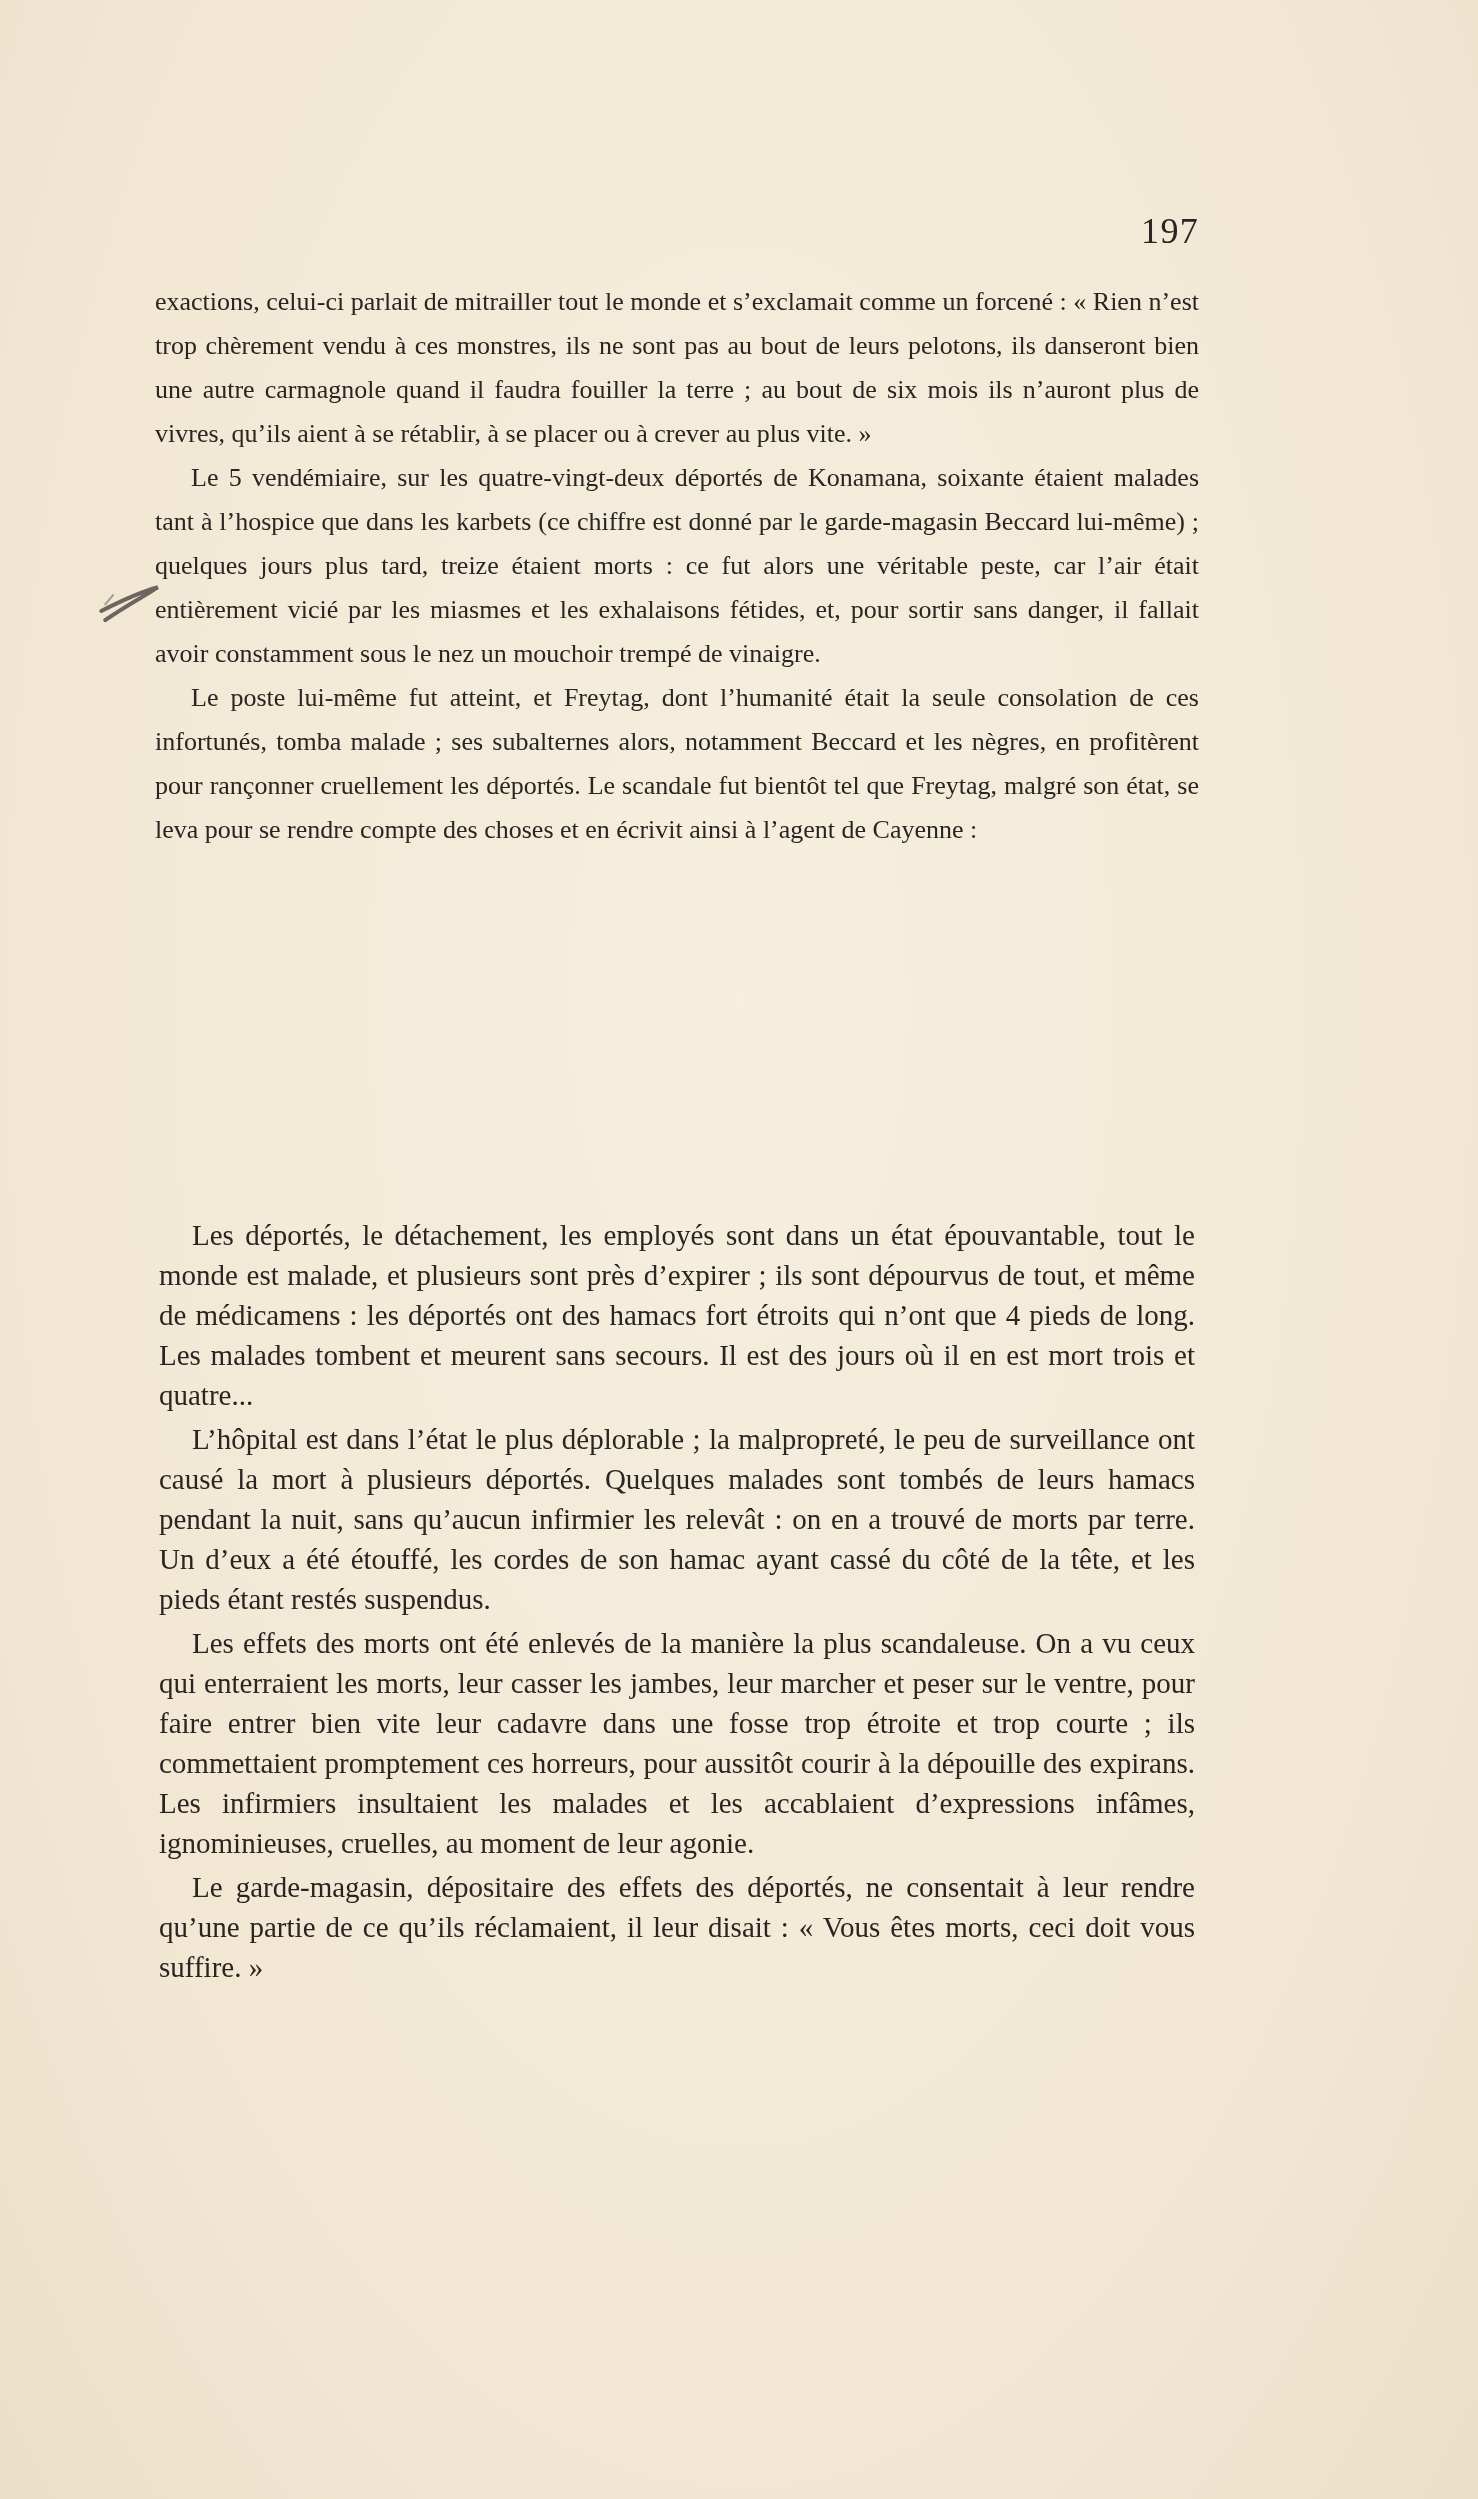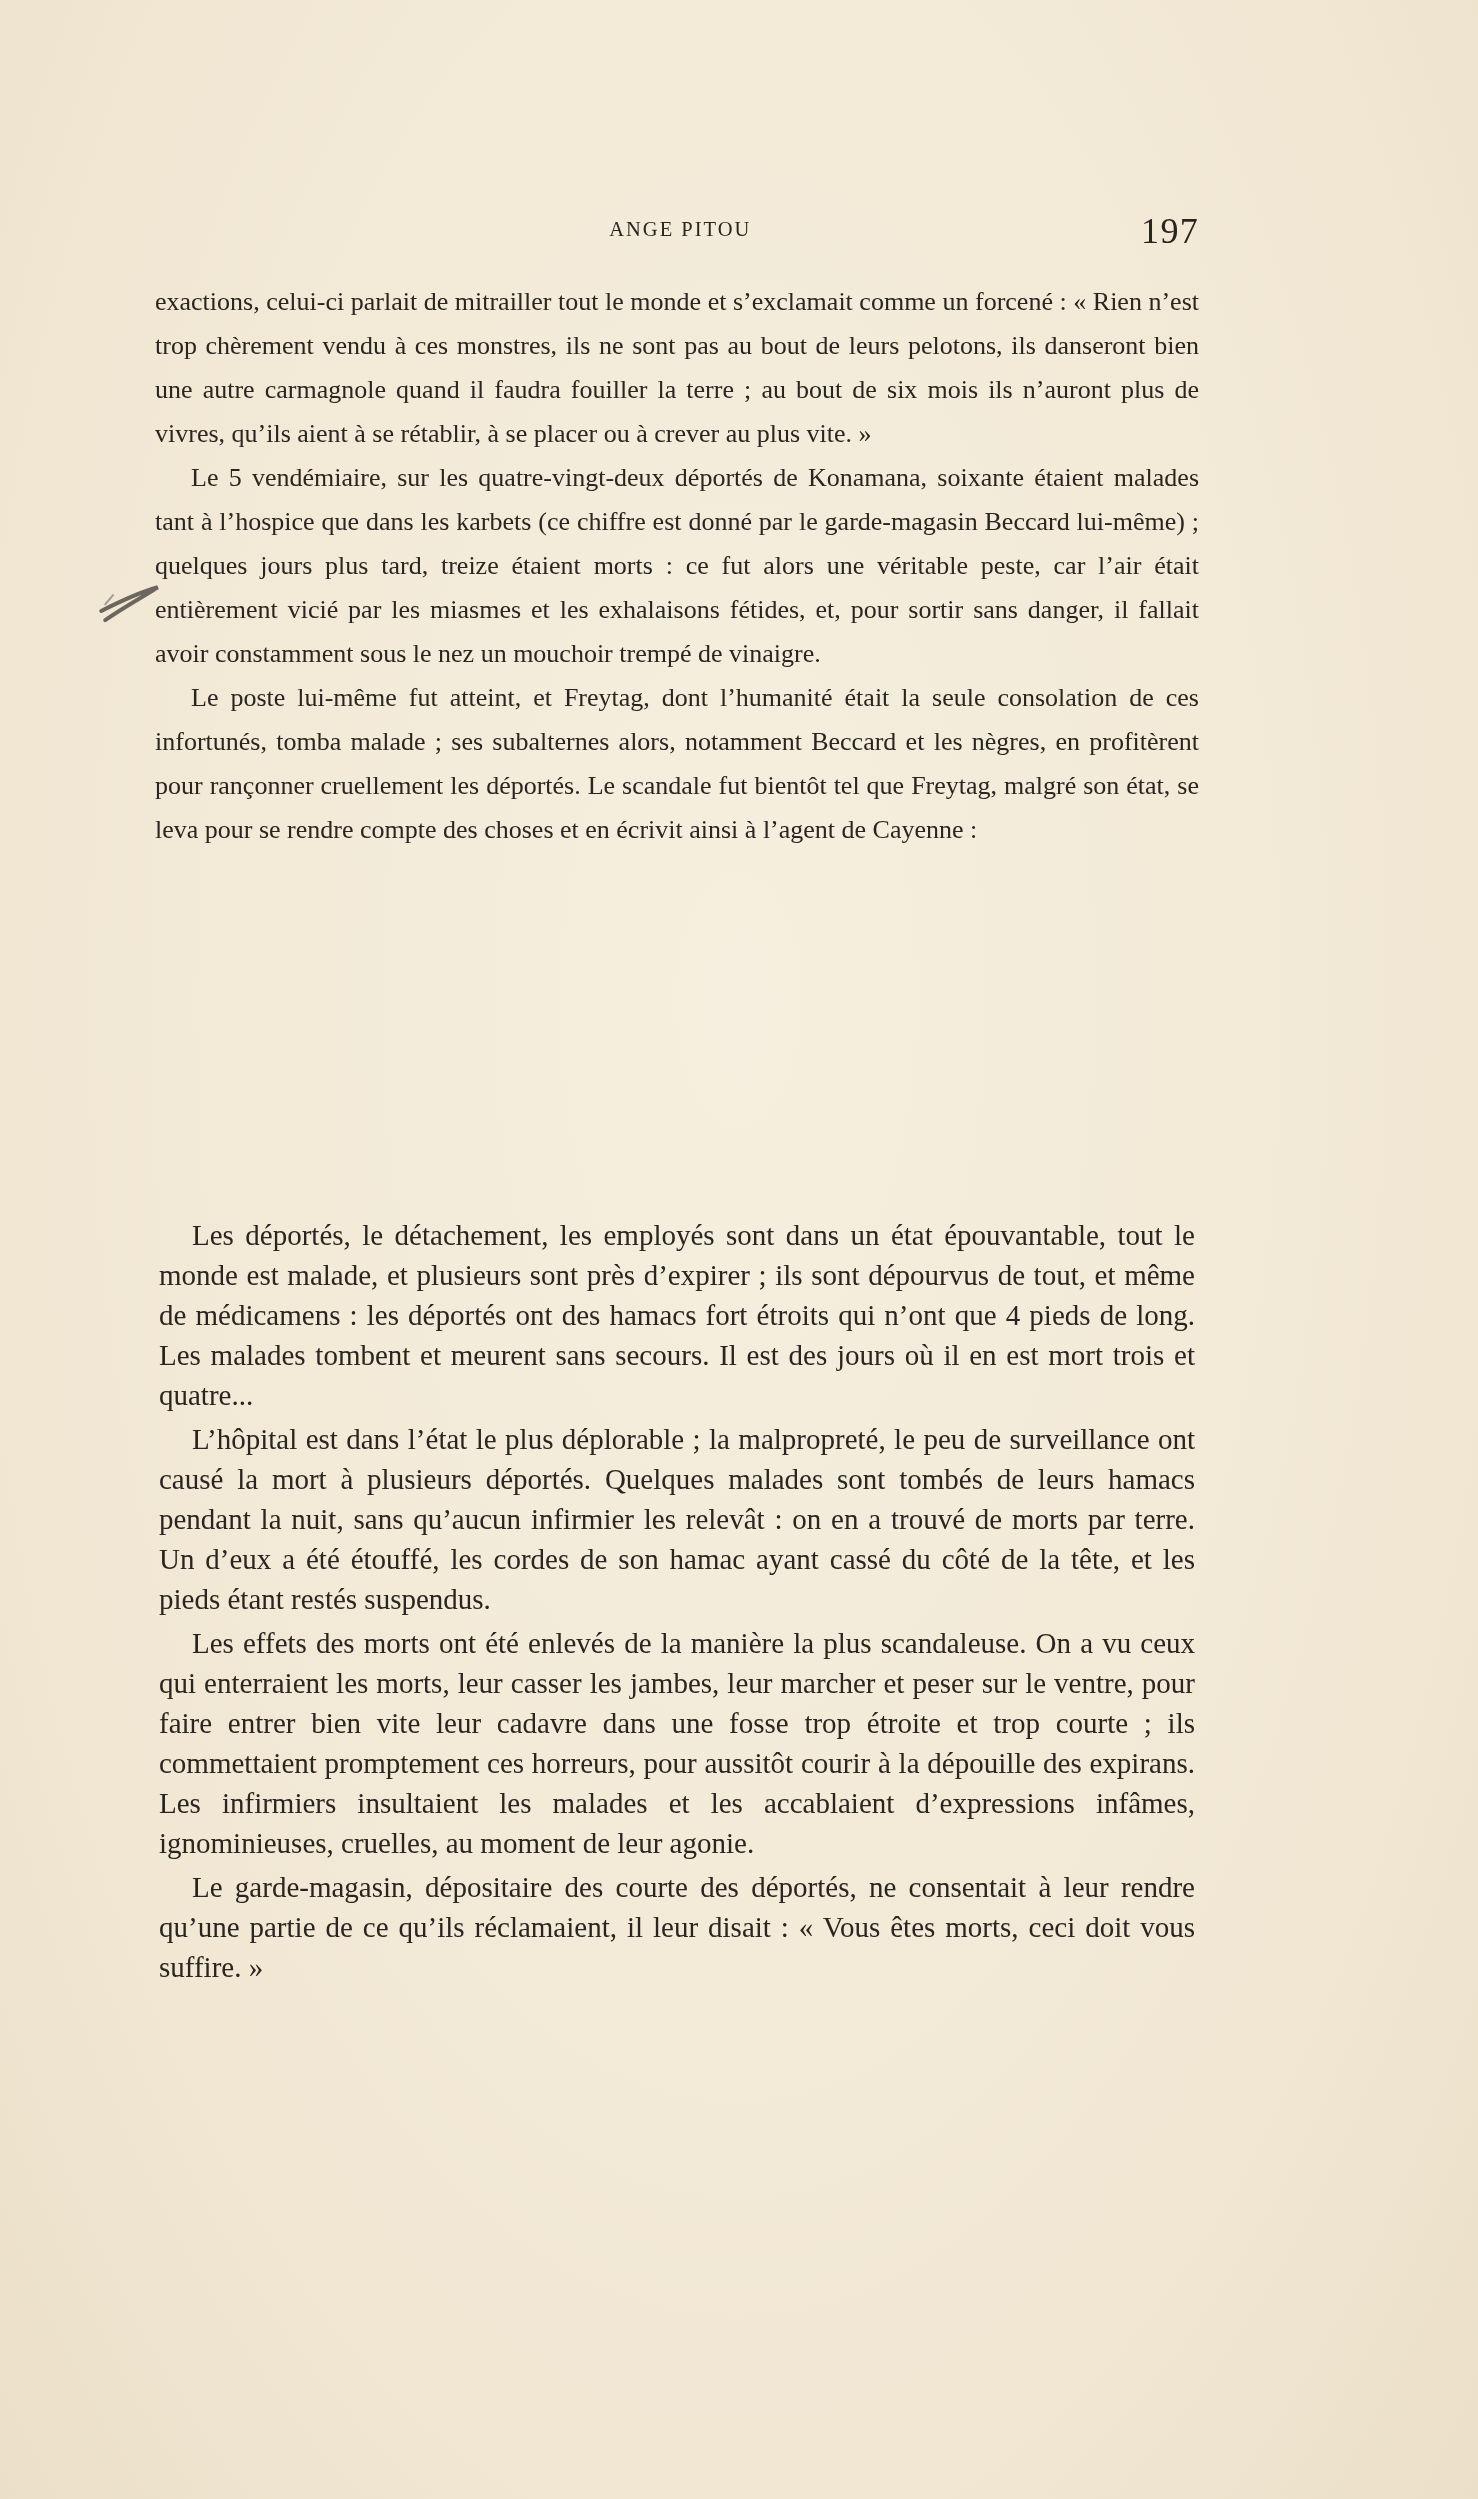--- a/index.html
+++ b/index.html
@@ -36,34 +36,33 @@
   }
   .quote p { margin: 4px; text-align: justify; text-indent: 33px; }
   .margin-mark {
     position: absolute; left: 93px; top: 582px; width: 73px; height: 46px;
   }
 </style>
 </head>
 <body>
 
 <div class="running-head">
-  <div class="running-title">ANGE PITOU</div>
   <div class="page-number">197</div>
 </div>
 
 <svg class="margin-mark" viewBox="0 0 110 70">
   <path d="M12 44 C40 30, 75 14, 98 8 C80 20, 50 36, 18 58" fill="none" stroke="#4a4540" stroke-width="6" stroke-linecap="round" opacity="0.8"></path>
   <path d="M30 20 L18 34" fill="none" stroke="#6a6560" stroke-width="3" stroke-linecap="round" opacity="0.6"></path>
 </svg>
 
 <div class="body-text">
   <p>exactions, celui-ci parlait de mitrailler tout le monde et s’excla­mait comme un forcené : « Rien n’est trop chèrement vendu à ces monstres, ils ne sont pas au bout de leurs pelotons, ils dan­seront bien une autre carmagnole quand il faudra fouiller la terre ; au bout de six mois ils n’auront plus de vivres, qu’ils aient à se rétablir, à se placer ou à crever au plus vite. »</p>
   <p class="indent">Le 5 vendémiaire, sur les quatre-vingt-deux déportés de Kona­mana, soixante étaient malades tant à l’hospice que dans les karbets (ce chiffre est donné par le garde-magasin Beccard lui-même) ; quelques jours plus tard, treize étaient morts : ce fut alors une véritable peste, car l’air était entièrement vicié par les miasmes et les exhalaisons fétides, et, pour sortir sans danger, il fallait avoir constamment sous le nez un mouchoir trempé de vinaigre.</p>
   <p class="indent">Le poste lui-même fut atteint, et Freytag, dont l’humanité était la seule consolation de ces infortunés, tomba malade ; ses subal­ternes alors, notamment Beccard et les nègres, en profitèrent pour rançonner cruellement les déportés. Le scandale fut bientôt tel que Freytag, malgré son état, se leva pour se rendre compte des choses et en écrivit ainsi à l’agent de Cayenne :</p>
 </div>
 
 <div class="quote">
   <p>Les déportés, le détachement, les employés sont dans un état épou­vantable, tout le monde est malade, et plusieurs sont près d’expirer ; ils sont dépourvus de tout, et même de médicamens : les déportés ont des hamacs fort étroits qui n’ont que 4 pieds de long. Les malades tombent et meurent sans secours. Il est des jours où il en est mort trois et quatre...</p>
   <p>L’hôpital est dans l’état le plus déplorable ; la malpropreté, le peu de surveillance ont causé la mort à plusieurs déportés. Quelques malades sont tombés de leurs hamacs pendant la nuit, sans qu’aucun infirmier les relevât : on en a trouvé de morts par terre. Un d’eux a été étouffé, les cordes de son hamac ayant cassé du côté de la tête, et les pieds étant restés suspendus.</p>
   <p>Les effets des morts ont été enlevés de la manière la plus scanda­leuse. On a vu ceux qui enterraient les morts, leur casser les jambes, leur marcher et peser sur le ventre, pour faire entrer bien vite leur cadavre dans une fosse trop étroite et trop courte ; ils commettaient promptement ces horreurs, pour aussitôt courir à la dépouille des expirans. Les infirmiers insultaient les malades et les accablaient d’expressions infâmes, ignominieuses, cruelles, au moment de leur agonie.</p>
-  <p>Le garde-magasin, dépositaire des courte des déportés, ne consen­tait à leur rendre qu’une partie de ce qu’ils réclamaient, il leur disait : « Vous êtes morts, ceci doit vous suffire. »</p>
+  <p>Le garde-magasin, dépositaire des effets des déportés, ne consen­tait à leur rendre qu’une partie de ce qu’ils réclamaient, il leur disait : « Vous êtes morts, ceci doit vous suffire. »</p>
 </div>
 
 
 </body></html>

